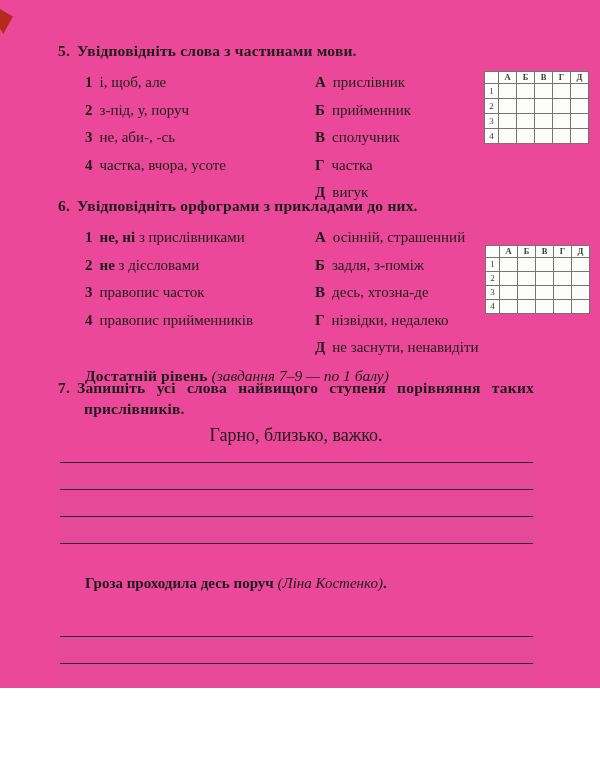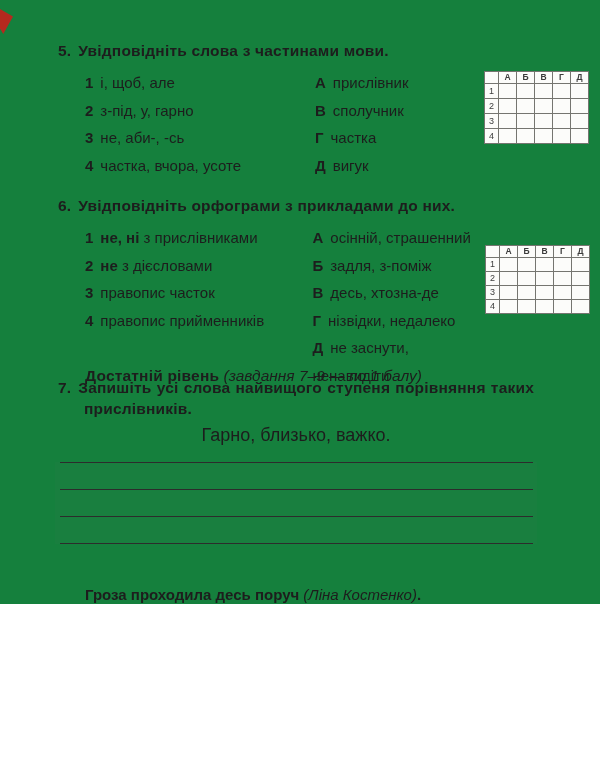--- a/index.html
+++ b/index.html
@@ -1,19 +1,19 @@
 <!DOCTYPE html>
 <html><head>
 <meta charset="utf-8">
 <style>
   html,body{margin:0;padding:0;background:#ffffff;}
   .page{
-    position:relative;width:600px;height:604px;overflow:hidden;
-    background:#15803d;color:#1d1d1d;
-    font-family:Liberation Sans, sans-serif;
+    position:relative;width:600px;height:688px;overflow:hidden;
+    background:#ec4899;color:#1d1d1d;
+    font-family:Liberation Serif, serif;
     font-size:15px;
   }
   
   .corner-mark{
     position:absolute;left:0;top:9px;width:13px;height:25px;
     background:#b5291e;
     clip-path:polygon(0 0,100% 30%,25% 100%,0 78%);
   }
   .task{position:absolute;}
   .task-head{
@@ -30,21 +30,21 @@
   .level{
     position:absolute;left:85px;top:335px;font-size:15.5px;margin-top:32px;
   }
   .level .lv-bold{font-weight:bold;letter-spacing:.2px;}
   .level .lv-italic{font-style:italic;}
   .prompt{
     text-align:center;margin-top:6px;font-size:18px;font-weight:normal;
     text-indent:0;
   }
   .sentence{
-    margin-top:25px;padding-left:27px;font-size:15px;font-weight:bold;
+    margin-top:14px;padding-left:27px;font-size:15px;font-weight:bold;
     text-indent:0;
   }
   .sentence .cite{font-style:italic;font-weight:normal;}
   .sentence .tail{font-weight:bold;}
   .wline{
     position:absolute;left:60px;width:473px;height:0;
     border-top:1.5px solid #2c2c2c;
   }
   .shade{
     position:absolute;left:55px;width:482px;background:rgba(120,118,110,0.045);
@@ -77,26 +77,27 @@
 
 <div class="page">
 
   <div class="corner-mark"></div>
 
   <div class="task" style="left:58px;top:40px;width:420px;">
     <div class="task-head"><span class="tnum">5.</span><span>Увідповідніть слова з частинами мови.</span></div>
     <div class="match">
       <div class="mcol mleft">
         <div><span class="mnum">1</span><span>і, щоб, але</span></div>
-        <div><span class="mnum">2</span><span>з-під, у, гарно</span></div>
+        <div><span class="mnum">2</span><span>з-під, у, поруч</span></div>
         <div><span class="mnum">3</span><span>не, аби-, -сь</span></div>
         <div><span class="mnum">4</span><span>частка, вчора, усоте</span></div>
       </div>
       <div class="mcol">
         <div><span class="mletter">А</span><span>прислівник</span></div>
+        <div><span class="mletter">Б</span><span>прийменник</span></div>
         <div><span class="mletter">В</span><span>сполучник</span></div>
         <div><span class="mletter">Г</span><span>частка</span></div>
         <div><span class="mletter">Д</span><span>вигук</span></div>
       </div>
     </div>
   </div>
 
   <table class="agrid g5">
     <tbody>
         <tr class="hdr">

